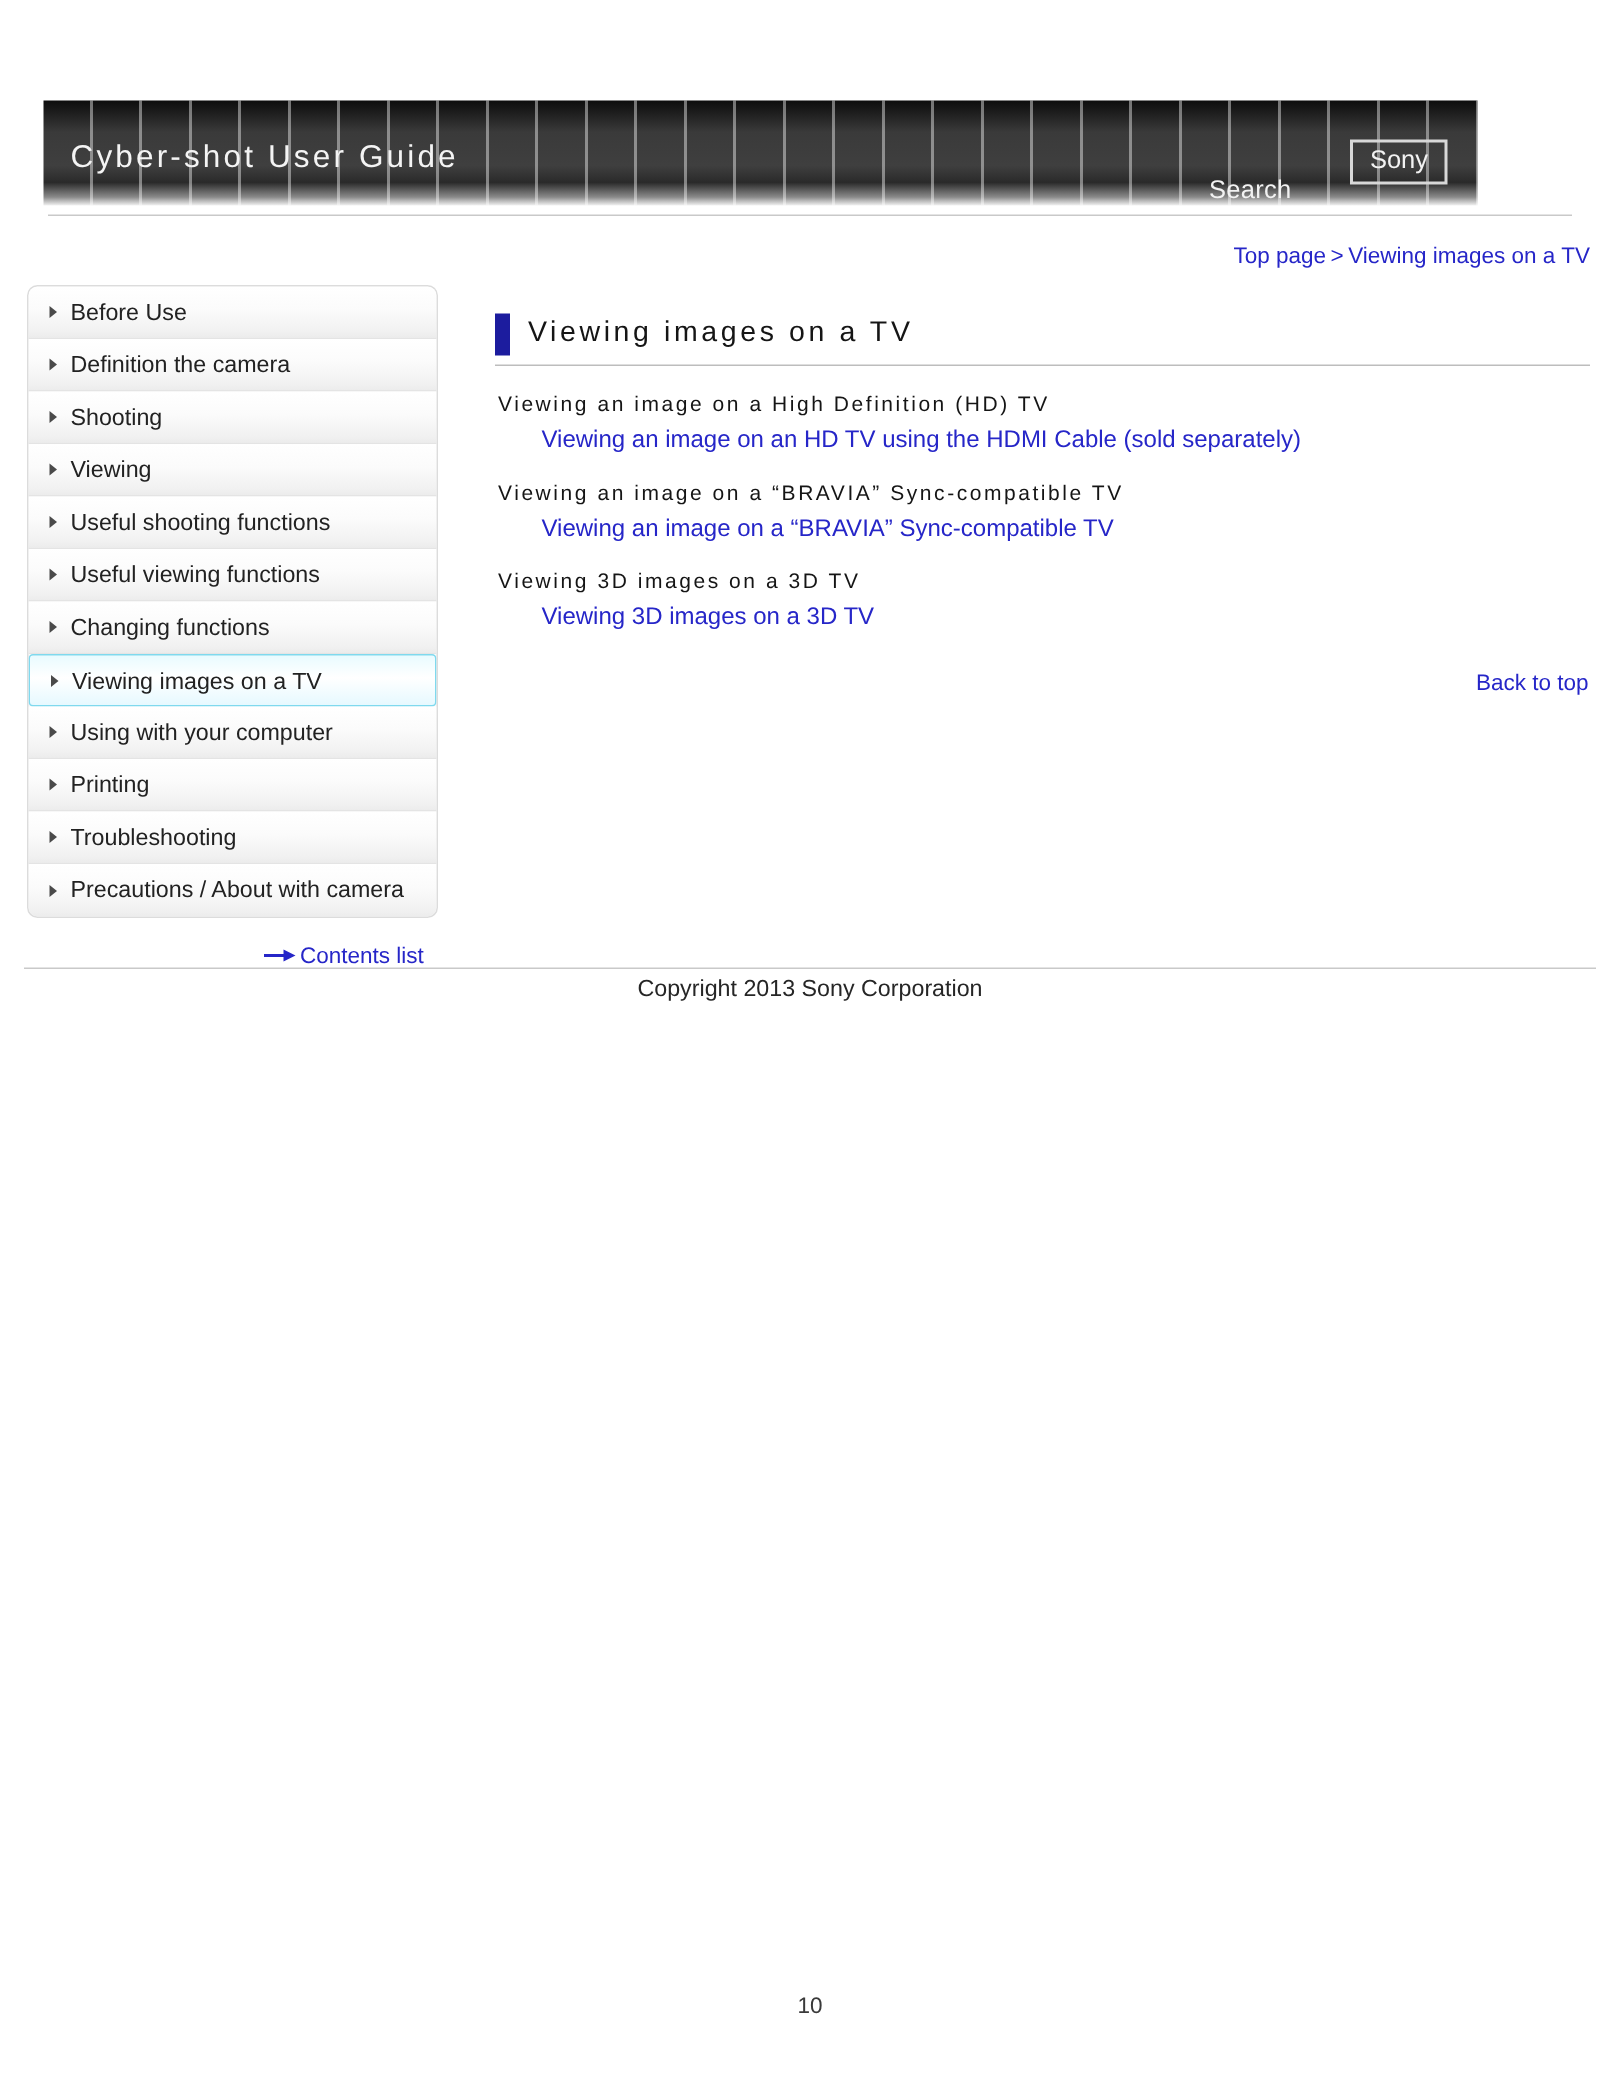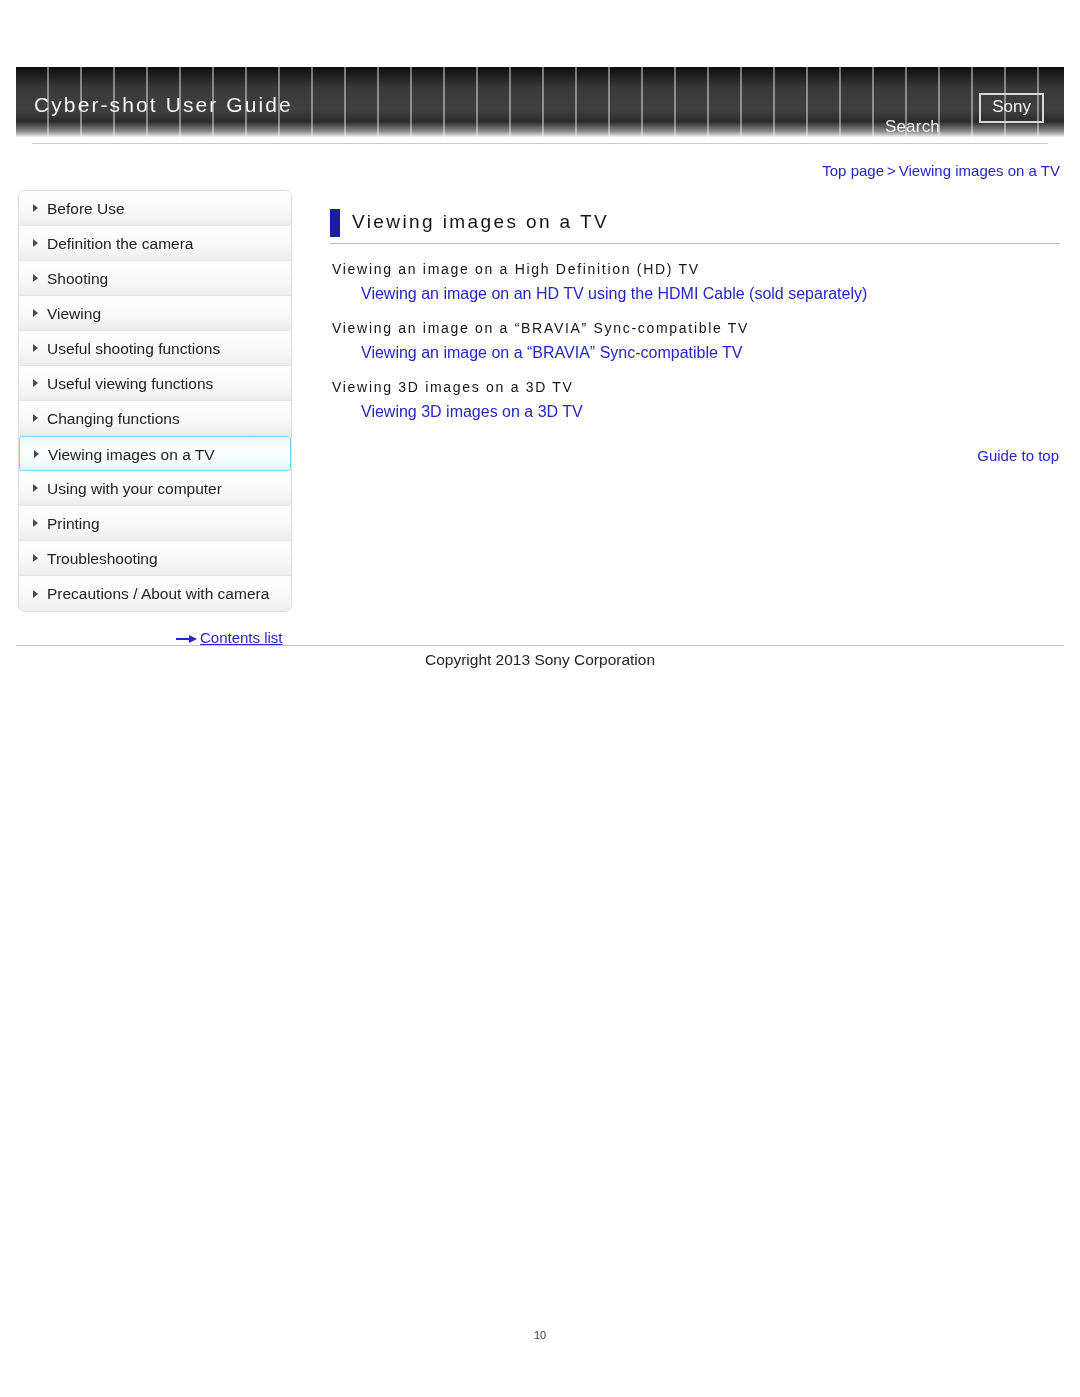--- a/index.html
+++ b/index.html
@@ -13,23 +13,23 @@
     height: 1397px;
     position: relative;
     font-family: "Liberation Sans", sans-serif;
     color: #1a1a1a;
     -webkit-font-smoothing: antialiased;
   }
 
   
   #header-bar {
     position: absolute;
-    left: 16px;
+    left: 29px;
     top: 67px;
-    width: 1048px;
+    width: 956px;
     height: 70px;
     background:
       repeating-linear-gradient(to right,
         rgba(255,255,255,0.00) 0px,
         rgba(255,255,255,0.00) 31px,
         rgba(255,255,255,0.42) 31px,
         rgba(255,255,255,0.42) 33px),
       linear-gradient(to bottom,
         #0d0d0d 0%,
         #1b1b1b 10%,
@@ -137,21 +137,20 @@
 
   
   #contents-list {
     position: absolute;
     left: 176px;
     top: 629px;
     font-size: 15px;
     color: #2626c8;
     cursor: pointer;
     white-space: nowrap;
-    text-decoration: underline;
   }
   #contents-list .arrow-icon {
     display: inline-block;
     vertical-align: middle;
     position: relative;
     top: -1px;
     width: 22px;
     margin-right: 2px;
   }
 
@@ -231,21 +230,21 @@
     text-align: center;
     font-size: 15.5px;
     color: #262626;
   }
   #page-number {
     position: absolute;
     left: 0;
     top: 1329px;
     width: 1080px;
     text-align: center;
-    font-size: 11px;
+    font-size: 15px;
     color: #3a3a3a;
   }
 </style>
 </head>
 <body>
 
 <div id="header-bar">
   <div id="header-title">Cyber-shot User Guide</div>
   <div id="search-link">Search</div>
   <div id="print-button">Sony</div>
@@ -329,19 +328,19 @@
     <h2 class="section-heading">Viewing an image on a “BRAVIA” Sync-compatible TV</h2>
     <a class="section-link">Viewing an image on a “BRAVIA” Sync-compatible TV</a>
   </div>
 
   <div class="section-block">
     <h2 class="section-heading">Viewing 3D images on a 3D TV</h2>
     <a class="section-link">Viewing 3D images on a 3D TV</a>
   </div>
 
   <div id="back-to-top">
-    <span>Guide to top</span>
+    <span>Back to top</span>
   </div>
 </main>
 
 <div id="footer-rule"></div>
 <div id="copyright">Copyright 2013 Sony Corporation</div>
 <div id="page-number">10</div>
 
 </body></html>

